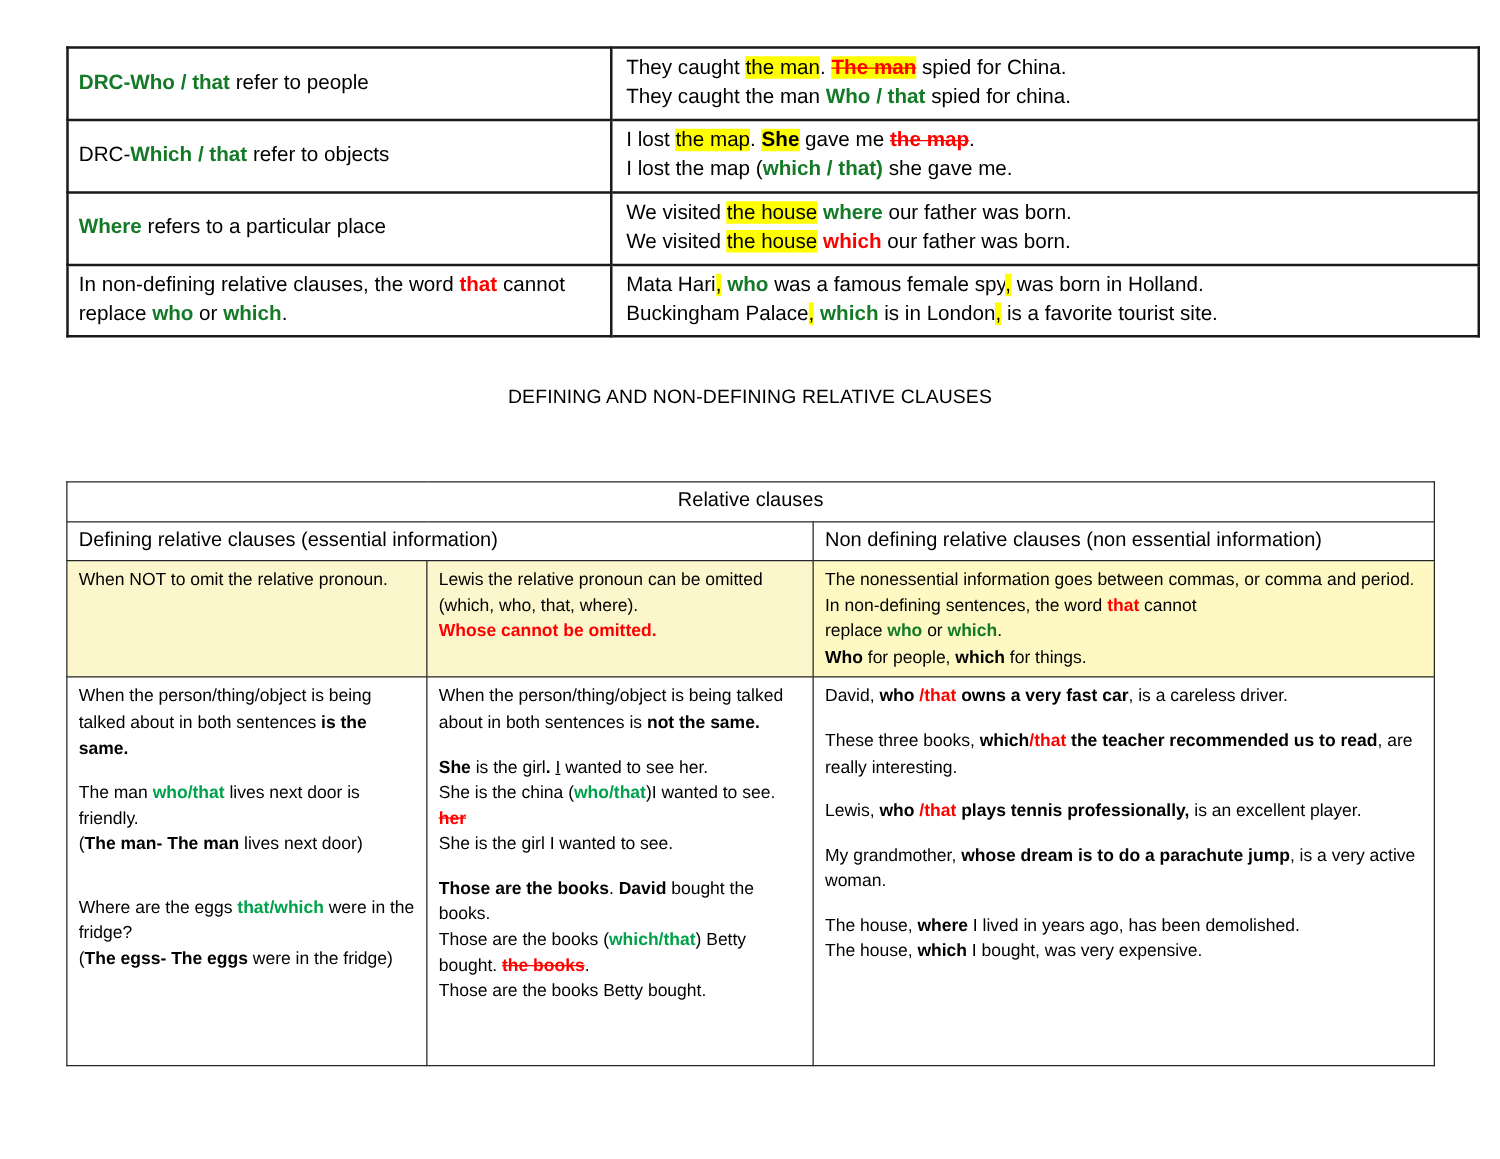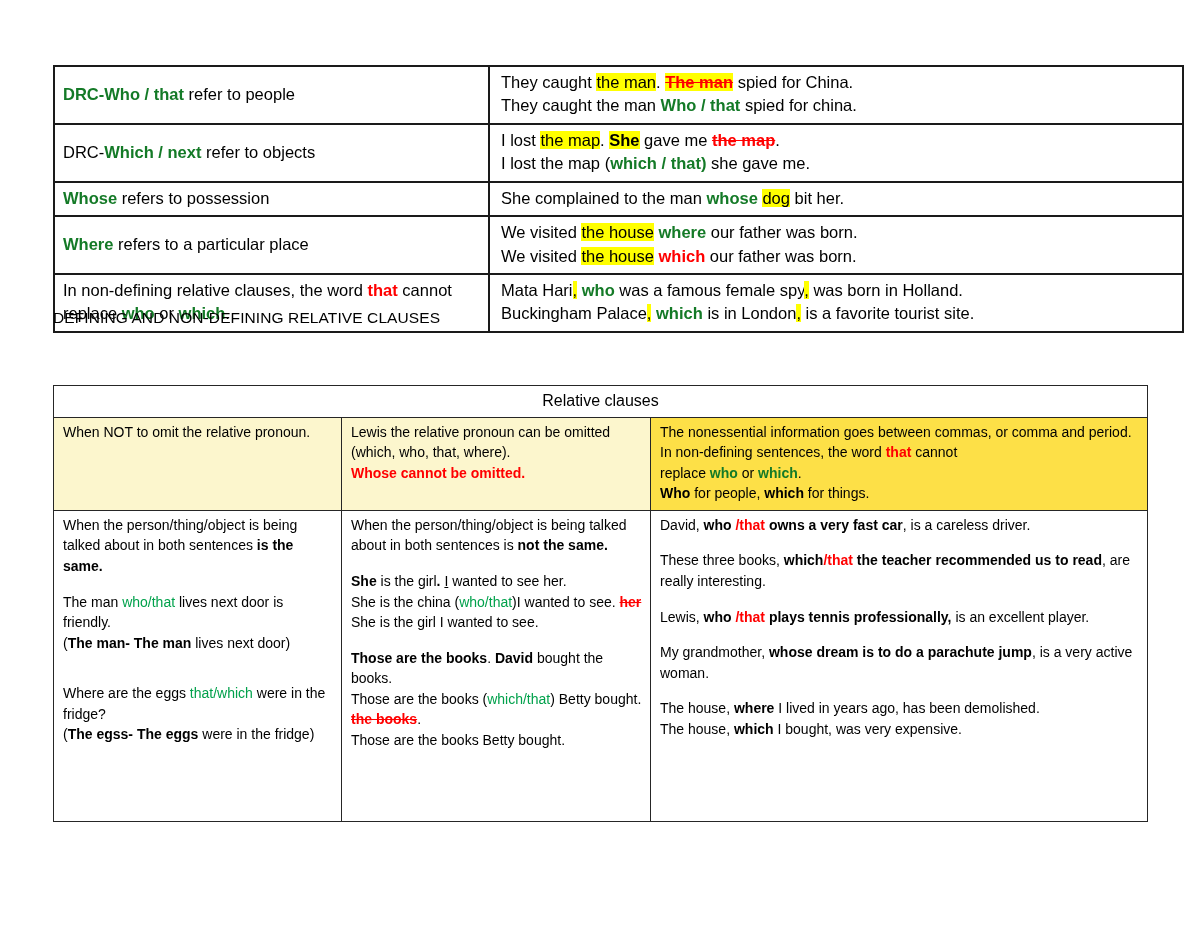--- a/index.html
+++ b/index.html
@@ -11,38 +11,39 @@
     font-family: "Liberation Sans", sans-serif;
     color: #000000;
     position: relative;
     overflow: hidden;
   }
   .page { position: relative; width: 1200px; height: 927px; }
 
   
   .t1 {
     position: absolute;
-    left: 53px; top: 65px; width: 1094px;
+    left: 53px; top: 37px; width: 1094px;
     border-collapse: collapse;
     table-layout: fixed;
   }
   .t1 td {
     border: 2px solid #1a1a1a;
     padding: 4px 6px 5px 8px;
     font-size: 16.5px;
     line-height: 1.42;
     vertical-align: middle;
   }
   .t1 td.c1 { width: 419px; }
   .t1 td.c2 { width: 675px; padding-left: 11px; }
 
   
   .caption {
     position: absolute;
     left: 53px; top: 309px; width: 1094px;
+    text-align: center;
     font-size: 15.5px;
     letter-spacing: .1px;
   }
 
   
   .t2 {
     position: absolute;
     left: 53px; top: 385px; width: 1094px;
     border-collapse: collapse;
     table-layout: fixed;
@@ -54,26 +55,26 @@
     font-size: 14px;
     line-height: 1.47;
     vertical-align: top;
   }
   .t2 td.head-all { text-align: center; font-size: 16px; padding: 3px 0 4px; }
   .t2 td.subhead { font-size: 16px; padding-top: 3px; padding-bottom: 4px; }
   .t2 .colA { width: 288px; }
   .t2 .colB { width: 309px; }
   .t2 .colC { width: 497px; }
   .yellowcell { background: #fcf6cd; }
-  .greencell  { background: #fde047; }
+  .greencell  { background: #fef9c3; }
   .t2 td.body { height: 300px; }
 
   
   .g  { color: #147a27; font-weight: bold; }            
-  .gb { color: #00a14b; font-weight: normal; }            
+  .gb { color: #00a14b; font-weight: bold; }            
   .r  { color: #ff0000; font-weight: bold; }            
   .rs { color: #ff0000; font-weight: bold; text-decoration: line-through; }
   .hl { background: #ffff00; }
   .b  { font-weight: bold; }
   .u  { text-decoration: underline; }
   .bu { font-weight: bold; }
   .sp { display: block; height: 15px; }
   .line { display: block; }
 </style>
 </head>
@@ -84,30 +85,24 @@
   <table class="t1">
     <tbody id="t1body">
         <tr>
           <td class="c1"><span class="g">DRC-Who / that</span><span> refer to people</span></td>
           <td class="c2">
             <span class="line"><span>They caught </span><span class="hl">the man</span><span>. </span><span class="rs hl">The man</span><span> spied for China.</span></span>
             <span class="line"><span>They caught the man </span><span class="g">Who / that</span><span> spied for china.</span></span>
           </td>
         </tr>
         <tr>
-          <td class="c1"><span>DRC-</span><span class="g">Which / next</span><span> refer to objects</span></td>
+          <td class="c1"><span>DRC-</span><span class="g">Which / that</span><span> refer to objects</span></td>
           <td class="c2">
             <span class="line"><span>I lost </span><span class="hl">the map</span><span>. </span><span class="b hl">She</span><span> gave me </span><span class="rs">the map</span><span>.</span></span>
             <span class="line"><span>I lost the map (</span><span class="g">which / that)</span><span> she gave me.</span></span>
-          </td>
-        </tr>
-        <tr>
-          <td class="c1"><span class="g">Whose</span><span> refers to possession</span></td>
-          <td class="c2">
-            <span class="line"><span>She complained to the man </span><span class="g">whose</span><span> </span><span class="hl">dog</span><span> bit her.</span></span>
           </td>
         </tr>
         <tr>
           <td class="c1"><span class="g">Where</span><span> refers to a particular place</span></td>
           <td class="c2">
             <span class="line"><span>We visited </span><span class="hl">the house</span><span> </span><span class="g">where</span><span> our father was born.</span></span>
             <span class="line"><span>We visited </span><span class="hl">the house</span><span> </span><span class="r">which</span><span> our father was born.</span></span>
           </td>
         </tr>
         <tr>
@@ -124,20 +119,24 @@
 
   <table class="t2">
     <colgroup>
       <col class="colA">
         <col class="colB">
         <col class="colC">
     </colgroup>
     <tbody>
       <tr>
         <td class="head-all" colspan="3">Relative clauses</td>
+      </tr>
+      <tr>
+        <td class="subhead" colspan="2">Defining relative clauses (essential information)</td>
+        <td class="subhead">Non defining relative clauses (non essential information)</td>
       </tr>
       <tr>
         <td class="yellowcell" id="s-left">
             <span class="line"><span>When NOT to omit the relative pronoun.</span></span>
           </td>
         <td class="yellowcell" id="s-mid">
             <span class="line"><span>Lewis the relative pronoun can be omitted</span></span>
             <span class="line"><span>(which, who, that, where).</span></span>
             <span class="line"><span class="r">Whose cannot be omitted.</span></span>
           </td>

